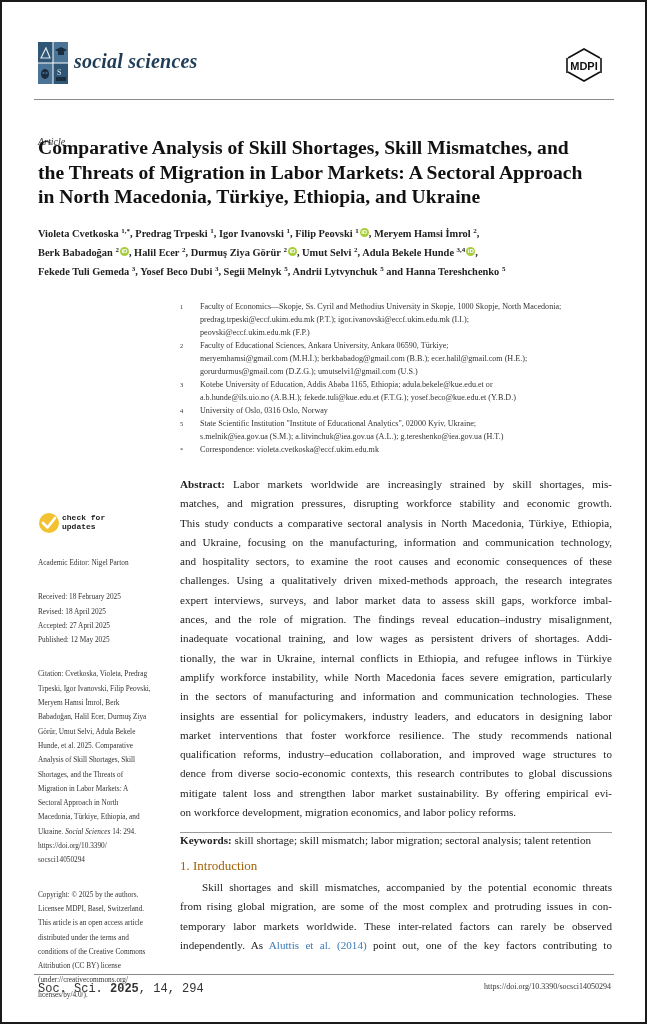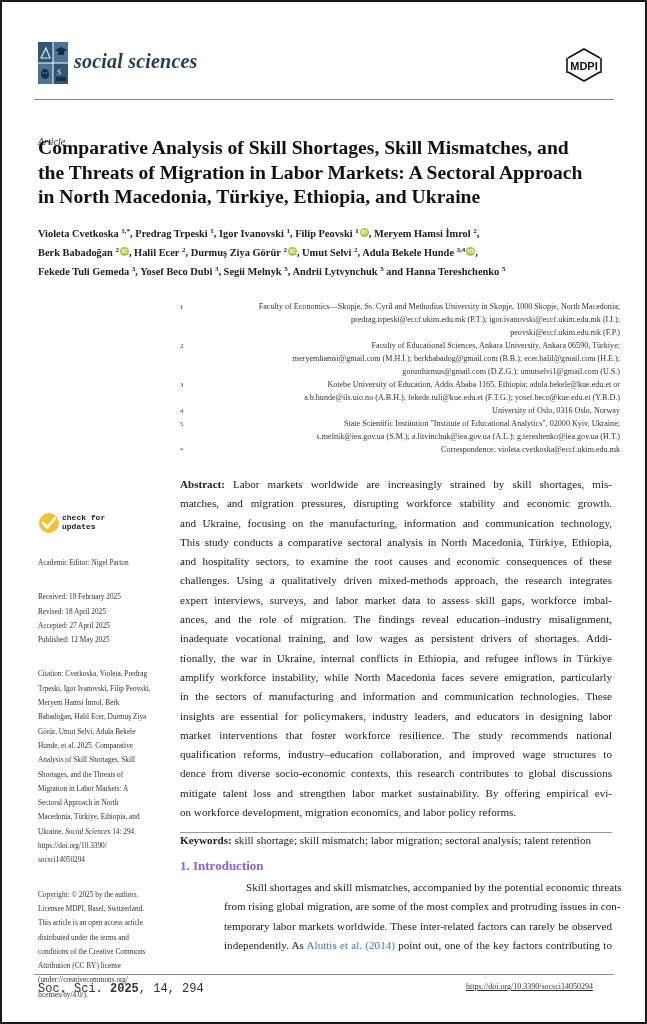--- a/index.html
+++ b/index.html
@@ -44,21 +44,21 @@
     font-weight: bold; margin-left: 1px;
   }
 
   
   .affils {
     position: absolute; left: 178px; top: 298px; width: 440px;
     font-family: "Liberation Serif", serif; font-size: 8.1px; line-height: 13px; color: #333;
   }
   .affil { position: relative; padding-left: 20px; }
   .affil .num { position: absolute; left: 0; top: 0; font-size: 6.5px; }
-  .affil .ln { display: block; white-space: nowrap; text-align: right; }
+  .affil .ln { display: block; white-space: nowrap; }
 
   
   .sidebar {
     position: absolute; left: 36px; top: 508px; width: 128px;
     font-family: "Liberation Serif", serif; font-size: 7.3px; line-height: 14.3px; color: #333;
   }
   .cfu { position: relative; height: 26px; margin-bottom: 2px; }
   .cfu-icon { position: absolute; left: 0; top: 2px; width: 22px; height: 22px; }
   .cfu-text {
     position: absolute; left: 24px; top: 3px;
@@ -73,39 +73,39 @@
     position: absolute; left: 178px; top: 473px; width: 432px;
     font-family: "Liberation Serif", serif; font-size: 11.1px; line-height: 19.3px; color: #222;
   }
   .main .ln { display: block; white-space: nowrap; text-align: justify; text-align-last: justify; }
   .main .ln.last { text-align-last: left; }
   .bold { font-weight: bold; }
   .keywords { margin-top: 9px; }
   .rule2 { position: absolute; left: 178px; top: 830px; width: 432px; height: 1px; background: #999; }
   .section-title {
     position: absolute; left: 178px; top: 856px;
-    font-family: "Liberation Serif", serif; font-weight: bold; font-size: 13px; color: #8b5cf6;
+    font-family: "Liberation Serif", serif; font-weight: normal; font-size: 13px; color: #a16207;
   }
   .intro {
     position: absolute; left: 178px; top: 876px; width: 432px;
     font-family: "Liberation Serif", serif; font-size: 11.1px; line-height: 19.3px; color: #222;
   }
-  .intro .ln { display: block; white-space: nowrap; text-align: justify; text-align-last: justify; margin-left: 44px; }
+  .intro .ln { display: block; white-space: nowrap; text-align: justify; text-align-last: justify; }
   .intro .indent { padding-left: 22px; }
   .cite-link { color: #3a7bb8; }
 
   
   .footer-rule { position: absolute; left: 32px; top: 972px; width: 580px; height: 1px; background: #8a8a8a; }
   .footer-left {
     position: absolute; left: 36px; top: 980px;
     font-family: Liberation Mono, monospace; font-size: 12px; color: #333;
   }
   .footer-right {
-    position: absolute; right: 52px; top: 980px;
-    font-family: "Liberation Serif", serif; font-size: 8px; color: #333; text-decoration: underline;
+    position: absolute; right: 34px; top: 980px;
+    font-family: "Liberation Serif", serif; font-size: 8px; color: #333;
   }
 </style>
 </head>
 <body>
 
 <div class="frame">
 
   <div class="header">
     <svg class="journal-logo" viewBox="0 0 30 42">
       <rect x="0" y="0" width="14.5" height="20.5" fill="#2f5674"></rect>
@@ -240,22 +240,22 @@
       <span class="ln">conditions of the Creative Commons</span>
       <span class="ln">Attribution (CC BY) license</span>
       <span class="ln">(under://creativecommons.org/</span>
       <span class="ln">licenses/by/4.0/).</span>
     </div>
   </div>
 
   <div class="main">
     <span class="ln"><span class="bold">Abstract:</span><span> Labor markets worldwide are increasingly strained by skill shortages, mis-</span></span>
     <span class="ln">matches, and migration pressures, disrupting workforce stability and economic growth.</span>
+    <span class="ln">This study conducts a comparative sectoral analysis in North Macedonia, Türkiye, Ethiopia,</span>
     <span class="ln">and Ukraine, focusing on the manufacturing, information and communication technology,</span>
-    <span class="ln">This study conducts a comparative sectoral analysis in North Macedonia, Türkiye, Ethiopia,</span>
     <span class="ln">and hospitality sectors, to examine the root causes and economic consequences of these</span>
     <span class="ln">challenges. Using a qualitatively driven mixed-methods approach, the research integrates</span>
     <span class="ln">expert interviews, surveys, and labor market data to assess skill gaps, workforce imbal-</span>
     <span class="ln">ances, and the role of migration. The findings reveal education–industry misalignment,</span>
     <span class="ln">inadequate vocational training, and low wages as persistent drivers of shortages. Addi-</span>
     <span class="ln">tionally, the war in Ukraine, internal conflicts in Ethiopia, and refugee inflows in Türkiye</span>
     <span class="ln">amplify workforce instability, while North Macedonia faces severe emigration, particularly</span>
     <span class="ln">in the sectors of manufacturing and information and communication technologies. These</span>
     <span class="ln">insights are essential for policymakers, industry leaders, and educators in designing labor</span>
     <span class="ln">market interventions that foster workforce resilience. The study recommends national</span>

